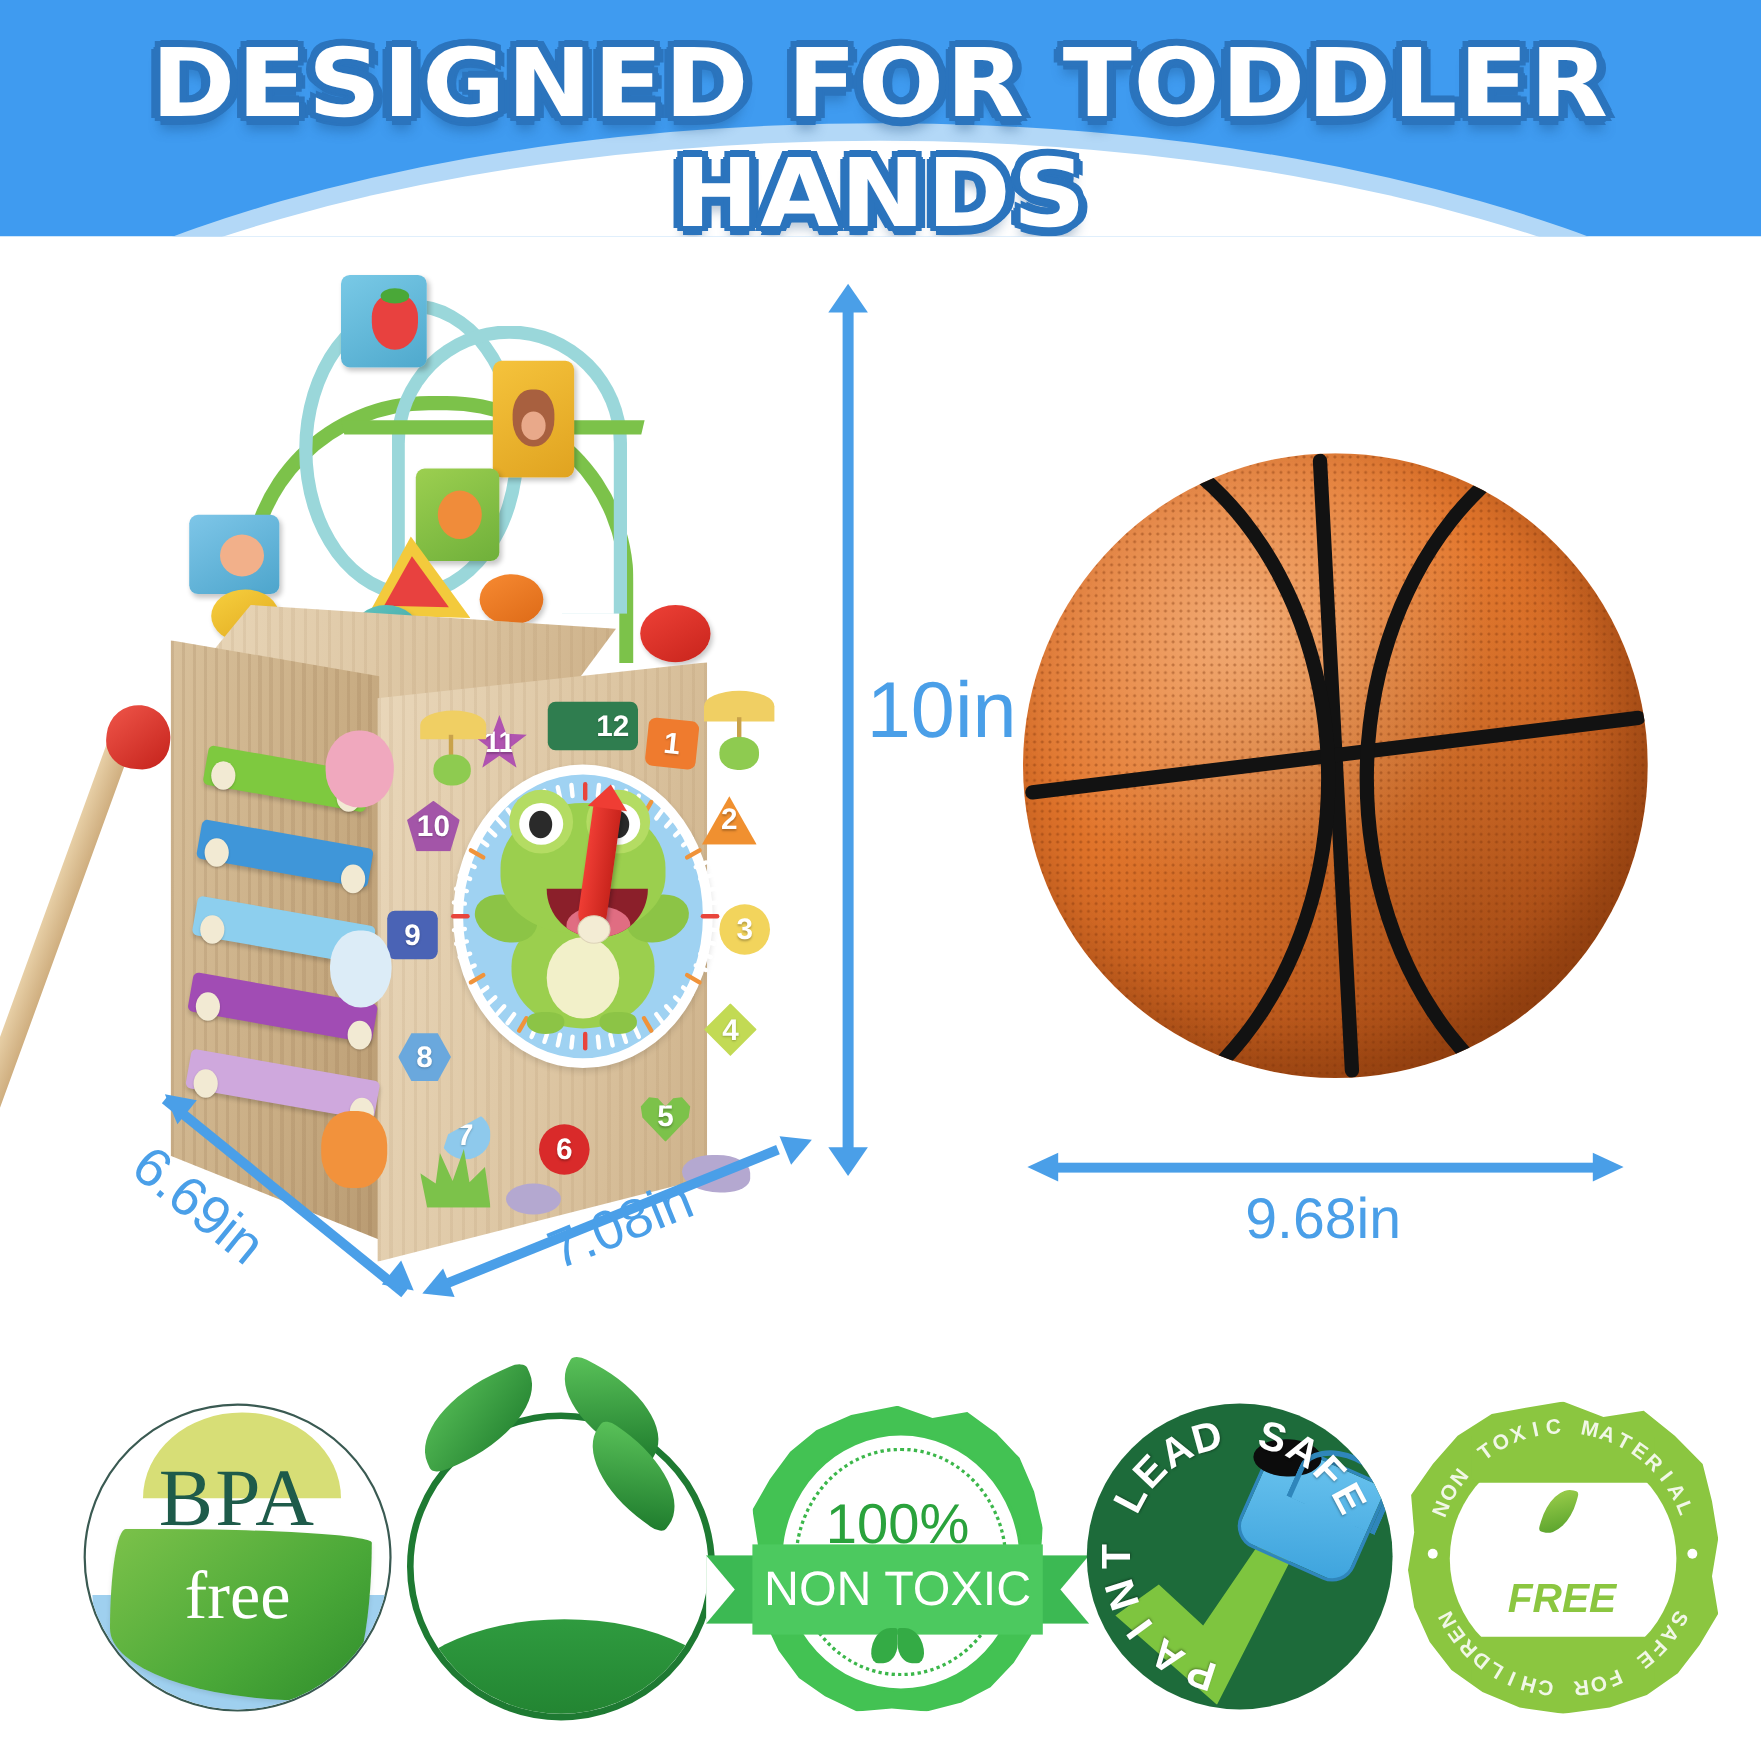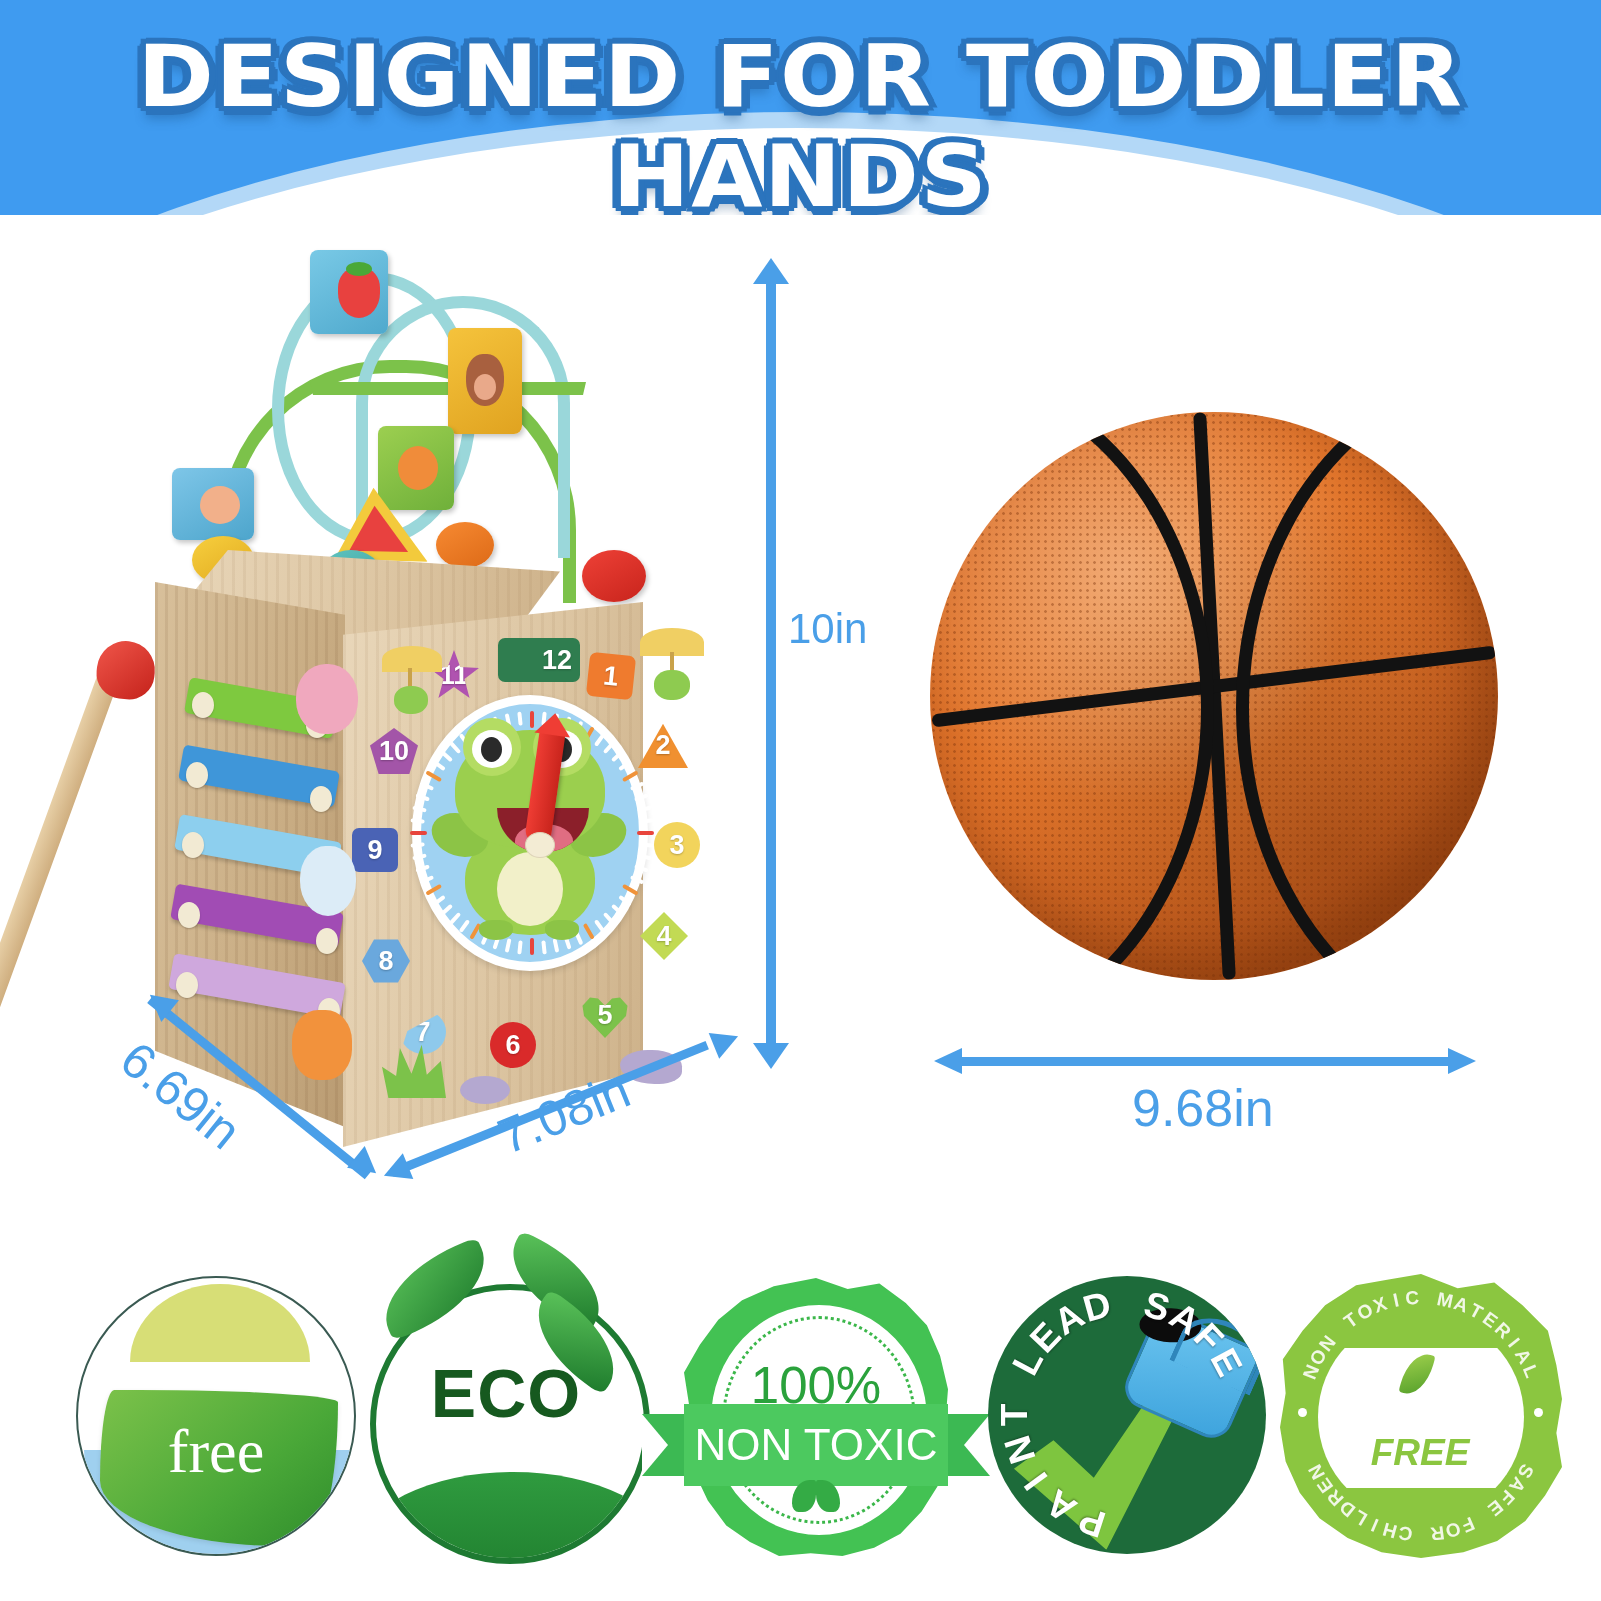--- a/index.html
+++ b/index.html
@@ -467,21 +467,21 @@
   <div class="seam-c" id="seam-right"></div>
 </div>
 
 <div style="position:absolute;left:766px;top:275px;width:10px;height:770px;background:#4a9fe8;"></div>
 <div style="position:absolute;left:753px;top:258px;width:0;height:0;
             border-left:18px solid transparent;border-right:18px solid transparent;
             border-bottom:26px solid #4a9fe8;"></div>
 <div style="position:absolute;left:753px;top:1043px;width:0;height:0;
             border-left:18px solid transparent;border-right:18px solid transparent;
             border-top:26px solid #4a9fe8;"></div>
-<div class="dim-label" style="left:788px;top:605px;font-size:42px;">10in</div>
+<div class="dim-label" style="left:788px;top:605px;font-size:72px;">10in</div>
 
 <div style="position:absolute;left:150px;top:995px;width:280px;height:9px;background:#4a9fe8;
             transform:rotate(39deg);transform-origin:0 50%;"></div>
 <div style="position:absolute;left:146px;top:990px;width:0;height:0;
             border-left:14px solid transparent;border-right:14px solid transparent;
             border-bottom:26px solid #4a9fe8;transform:rotate(-51deg);"></div>
 <div style="position:absolute;left:352px;top:1152px;width:0;height:0;
             border-left:14px solid transparent;border-right:14px solid transparent;
             border-top:26px solid #4a9fe8;transform:rotate(-51deg);"></div>
 <div class="dim-label" style="left:146px;top:1030px;transform:rotate(39deg);transform-origin:0 0;">6.69in</div>
@@ -507,31 +507,31 @@
 
 <div id="badge-row">
 
   <div class="badge" id="badge-bpa">
     <div id="bpa-ring">
       <div id="bpa-yellow"></div>
       <div id="bpa-blue"></div>
       <div id="bpa-yellow2"></div>
       <div id="bpa-leaf"></div>
     </div>
+    <div class="bt" id="bpa-text">BPA</div>
     <div class="bt" id="bpa-free">free</div>
   </div>
 
   <div class="badge" id="badge-eco">
     <div id="eco-ring">
       <div id="eco-bottom"></div>
     </div>
     <div class="eco-leaf" id="eco-leaf1"></div>
     <div class="eco-leaf" id="eco-leaf2"></div>
     <div class="eco-leaf" id="eco-leaf3"></div>
-    <div class="bt" id="eco-text">ECO</div>
   </div>
 
   <div class="badge" id="badge-nontoxic">
     <div id="nt-scallop"></div>
     <div id="nt-white"></div>
     <div id="nt-stars"></div>
     <div class="bt" id="nt-pct">100%</div>
     <div id="nt-ribbon">
       <div id="nt-ribbon-inner">NON TOXIC</div>
     </div>

